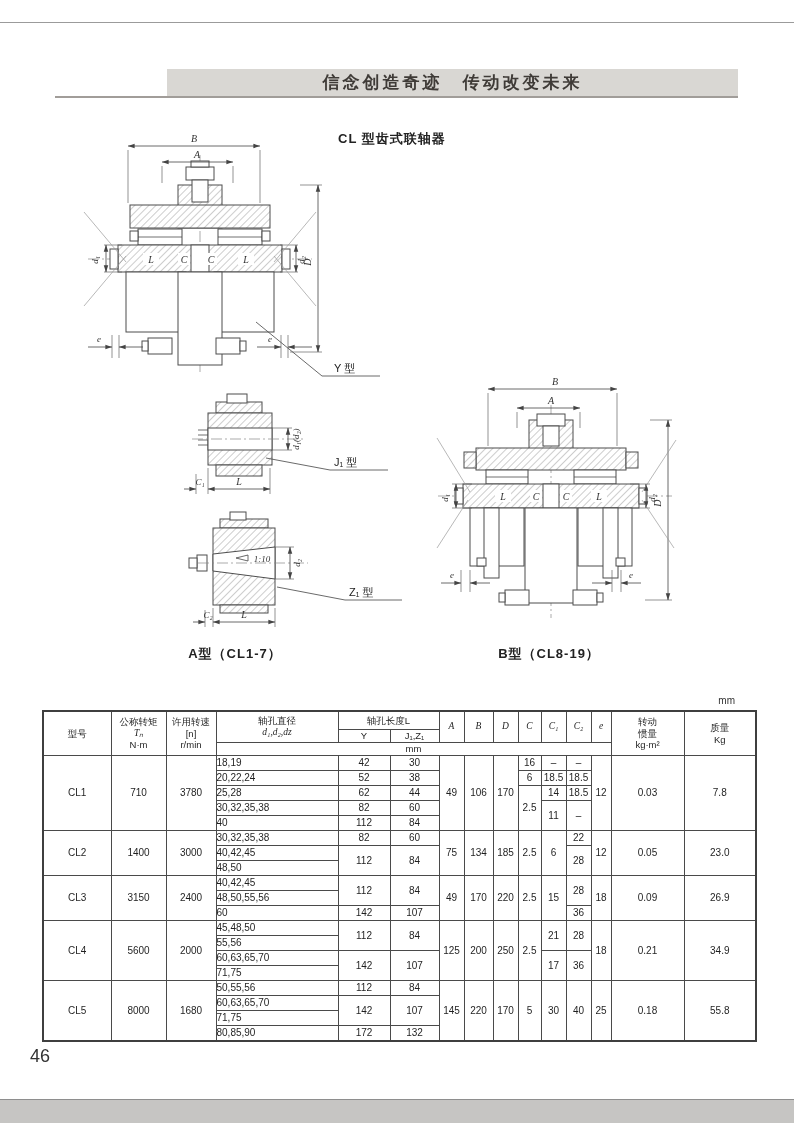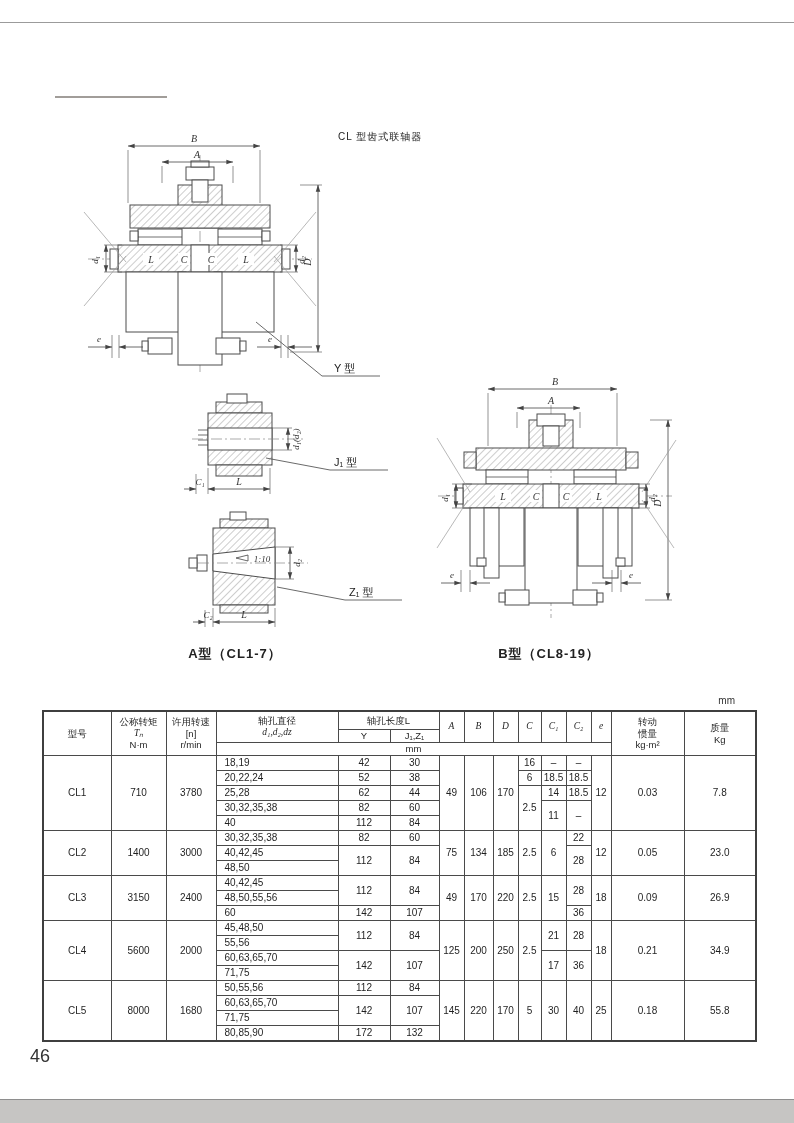--- a/index.html
+++ b/index.html
@@ -4,31 +4,31 @@
 <style>
   html,body{margin:0;padding:0;}
   body{background:#ffffff;font-family:"Liberation Sans",sans-serif;}
   .page{position:relative;width:794px;height:1123px;background:#ffffff;overflow:hidden;}
   .top-rule{position:absolute;left:0;top:22px;width:794px;height:1px;background:#9b9b9b;}
   .bottom-band{position:absolute;left:0;top:1099px;width:794px;height:24px;background:#c6c5c3;border-top:1px solid #8e8e8e;}
   .banner{position:absolute;left:167px;top:69px;width:571px;height:27px;background:#d9d7d3;
           border-bottom:2px solid #a19d99;text-align:center;line-height:27px;
           font-size:17px;font-weight:bold;letter-spacing:3px;color:#3f3b37;}
   .banner-rule{position:absolute;left:55px;top:96px;width:112px;height:2px;background:#a19d99;}
-  .page-title{position:absolute;left:338px;top:130px;font-size:10px;font-weight:normal;color:#222;letter-spacing:1px;}
+  .page-title{position:absolute;left:338px;top:130px;font-size:13px;font-weight:bold;color:#222;letter-spacing:1px;}
   .drawing-svg{position:absolute;left:0;top:0;width:794px;height:680px;}
   .table-title{position:absolute;left:42px;top:681px;width:713px;text-align:center;
                font-size:14px;font-weight:bold;color:#222;letter-spacing:2px;}
   .mm-note{position:absolute;left:680px;top:695px;width:55px;text-align:right;font-size:10px;color:#333;}
   .spec-table{position:absolute;left:42px;top:710px;}
   table{border-collapse:collapse;table-layout:fixed;width:713px;font-family:"Liberation Sans",sans-serif;
         font-size:10px;color:#1f1f1f;border:2px solid #3f3f3f;}
   td{border:1px solid #4a4a4a;text-align:center;vertical-align:middle;padding:0;height:14px;
      line-height:12px;overflow:hidden;white-space:nowrap;}
-  td.left{text-align:left;padding-left:8px;}
+  td.left{text-align:left;}
   thead td{font-size:9.5px;line-height:1.25;}
   tr.hr1 td{height:17px;}
   tr.hr2 td{height:12px;}
   tr.hr3 td{height:12px;}
   .it{font-style:italic;font-family:"Liberation Serif",serif;}
   .page-number{position:absolute;left:30px;top:1046px;font-size:18px;color:#333;}
   
   text.dim{font:italic 10px "Liberation Serif",serif;fill:#333;}
   text.dims{font:italic 9px "Liberation Serif",serif;fill:#333;}
   text.cn{font:11px "Liberation Sans",sans-serif;fill:#222;}
@@ -40,20 +40,23 @@
   .ol{stroke:#4d4d4d;stroke-width:1;fill:#ffffff;}
   .ha{stroke:#4d4d4d;stroke-width:1;fill:url(#hatch);}
   .thin{stroke:#4d4d4d;stroke-width:0.8;}
 </style>
 </head>
 <body>
 
 <div class="page">
   <div class="top-rule"></div>
 
+  <div class="banner">
+    <span>信念创造奇迹　传动改变未来</span>
+  </div>
   <div class="banner-rule"></div>
 
   <div class="page-title">CL 型齿式联轴器</div>
 
   <svg class="drawing-svg" viewBox="0 0 794 680" xmlns="http://www.w3.org/2000/svg">
     <defs>
       <pattern id="hatch" patternUnits="userSpaceOnUse" width="5" height="5" patternTransform="rotate(45)">
         <rect width="5" height="5" fill="#ffffff"></rect>
         <line x1="0" y1="0" x2="0" y2="5" stroke="#9c9c9c" stroke-width="1"></line>
       </pattern>

